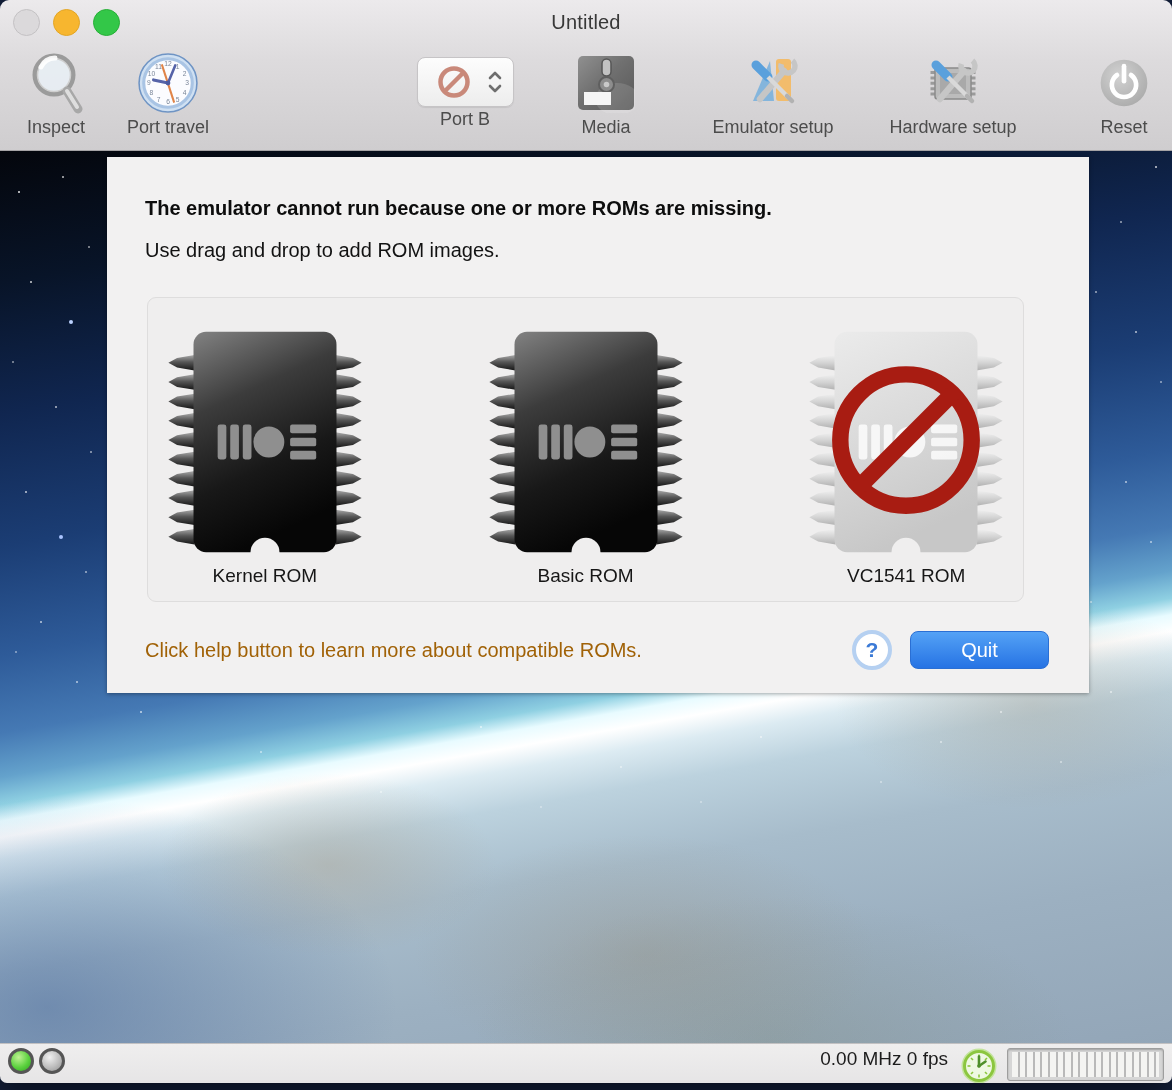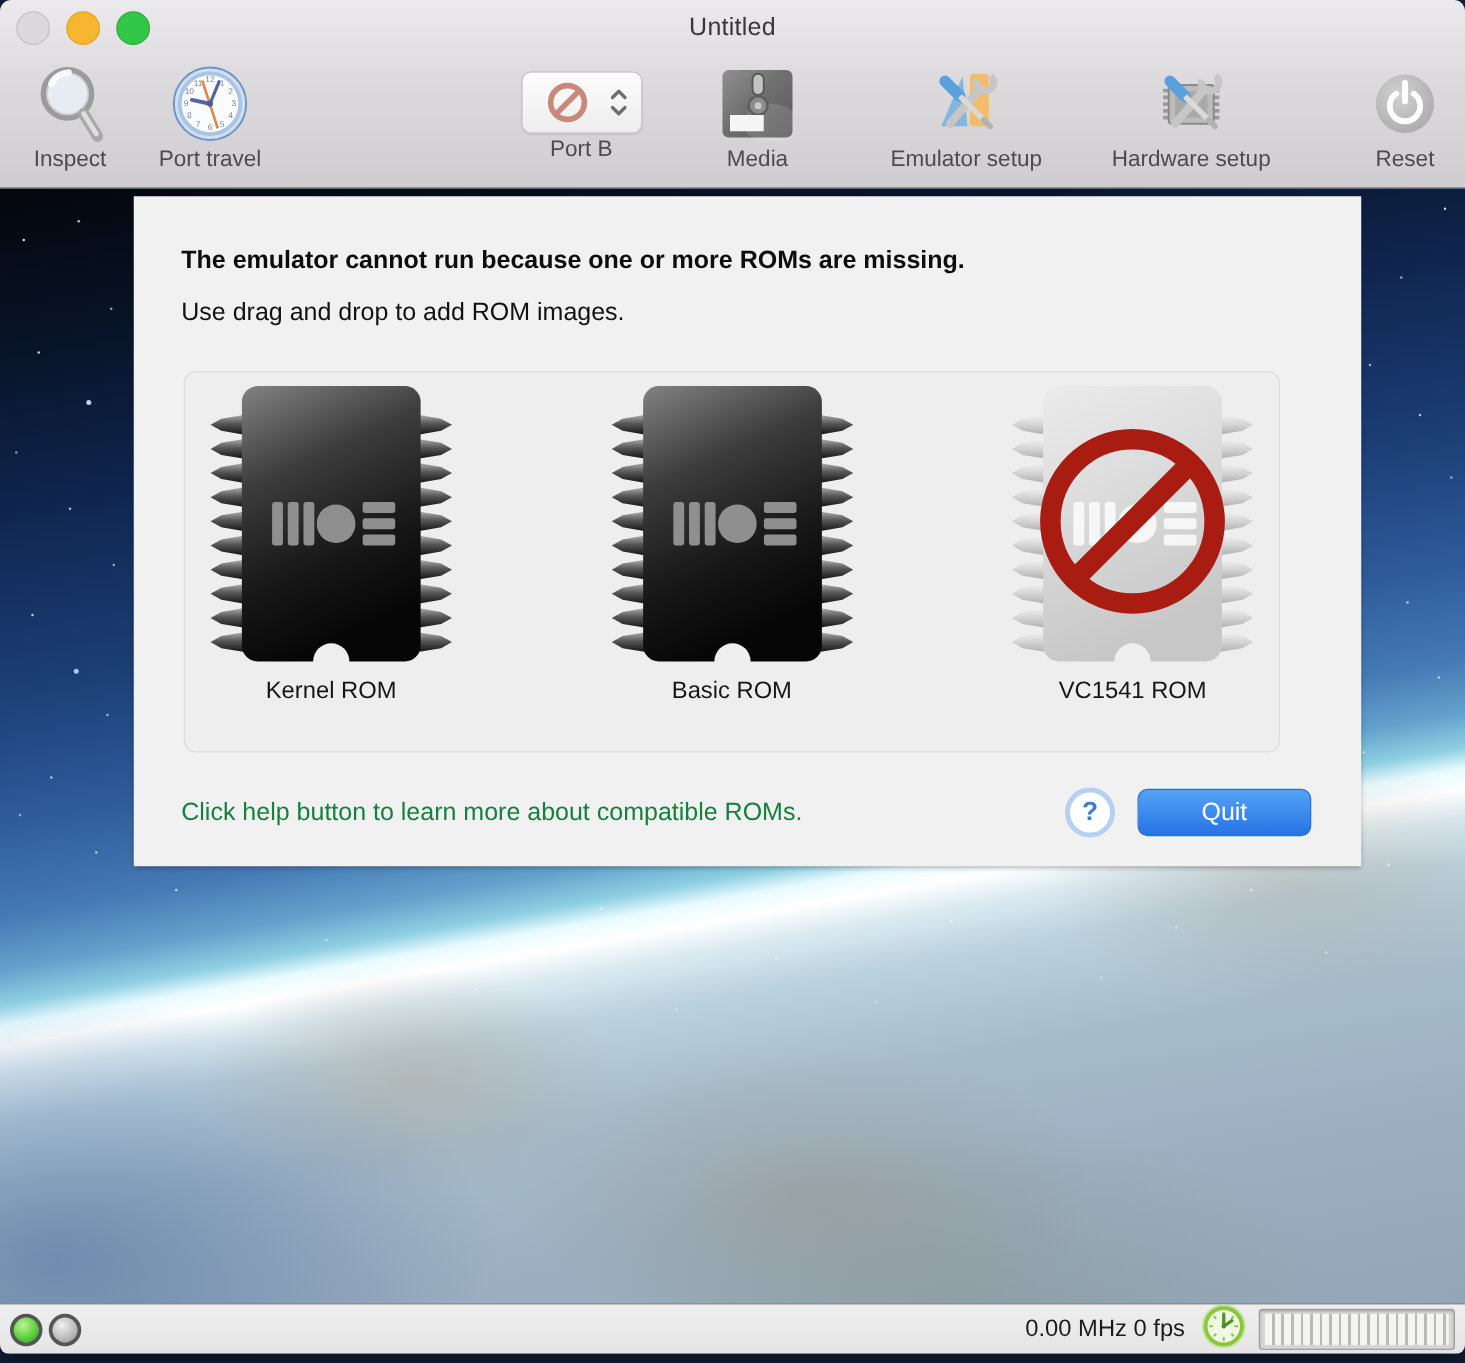--- a/index.html
+++ b/index.html
@@ -87,51 +87,51 @@
   .dialog {
     position:absolute; left:107px; top:6px; width:982px; height:536px;
     background:#f2f1f1; box-shadow:0 1px 4px rgba(0,0,0,.35);
   }
   .dlg-heading { position:absolute; left:38px; top:40px; font-size:20px; font-weight:bold; color:#0d0d0d; }
   .dlg-sub     { position:absolute; left:38px; top:82px; font-size:20px; color:#121212; }
   .rom-box {
     position:absolute; left:40px; top:140px; width:877px; height:305px;
     background:#efeeee; border:1px solid #dedddd; border-radius:9px;
     display:flex; align-items:flex-start; justify-content:space-between;
-    padding:7px 10px 0 10px;
+    padding:30px 10px 0 10px;
   }
   .rom-cell { width:25%; display:flex; flex-direction:column; align-items:center; }
   .chip-svg { width:206px; height:228px; }
   .rom-label { font-size:19px; color:#161616; margin-top:9px; white-space:nowrap; }
 
   .help-row {
     position:absolute; left:38px; right:40px; top:472px; height:42px;
     display:flex; align-items:center;
   }
-  .help-text { flex:1; font-size:20px; color:#15803d; }
+  .help-text { flex:1; font-size:20px; color:#a16207; }
   .help-btn {
     width:40px; height:40px; border-radius:50%;
     background:#fff; border:4px solid #b5d0f1;
     color:#3b7ad6; font-size:21px; font-weight:bold;
     display:flex; align-items:center; justify-content:center;
     margin-right:18px;
   }
   .quit-btn {
     width:139px; height:38px; border-radius:8px;
     background:linear-gradient(#54a2f6,#2673e4);
     border:1px solid #2a6fd4;
     color:#fff; font-size:20px;
     display:flex; align-items:center; justify-content:center;
   }
 
   
   .statusbar {
     height:40px; background:linear-gradient(#efeeee,#e6e5e6);
     border-top:1px solid #c2c1c2;
-    display:flex; align-items:center; padding:4px 8px;
+    display:flex; padding:4px 8px;
   }
   .led { width:26px; height:26px; border-radius:50%; border:3px solid #555; }
   .led.green { background:radial-gradient(circle at 38% 32%, #c0f294, #5bd13e 55%, #2f9e22); margin-right:5px; }
   .led.gray  { background:radial-gradient(circle at 38% 32%, #f0f0f0, #bdbdbd 55%, #8f8f8f); }
   .sb-spacer { flex:1; }
   .sb-speed { font-size:19px; color:#1c1c1c; margin-right:13px; }
   .sb-clock { margin-right:10px; }
   .meter {
     width:157px; height:33px; border:1px solid #9e9e9e; border-radius:3px;
     background:#d6d6d6; padding:3px 4px;

